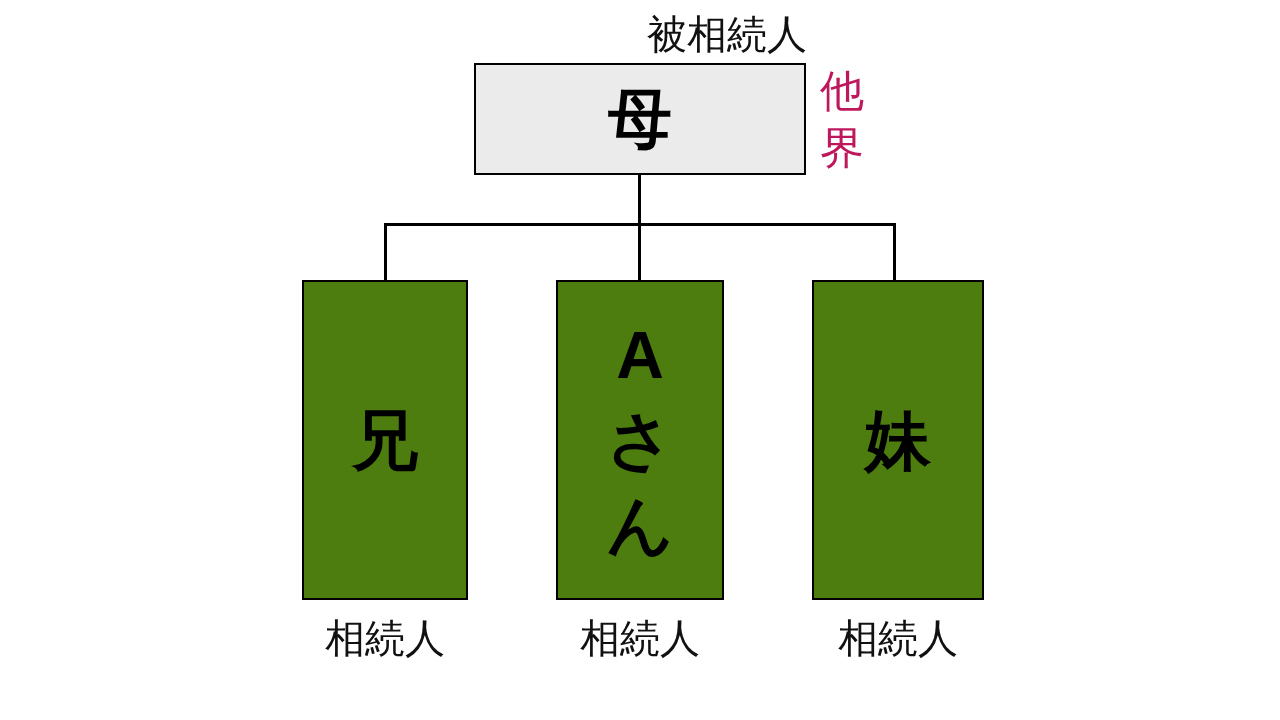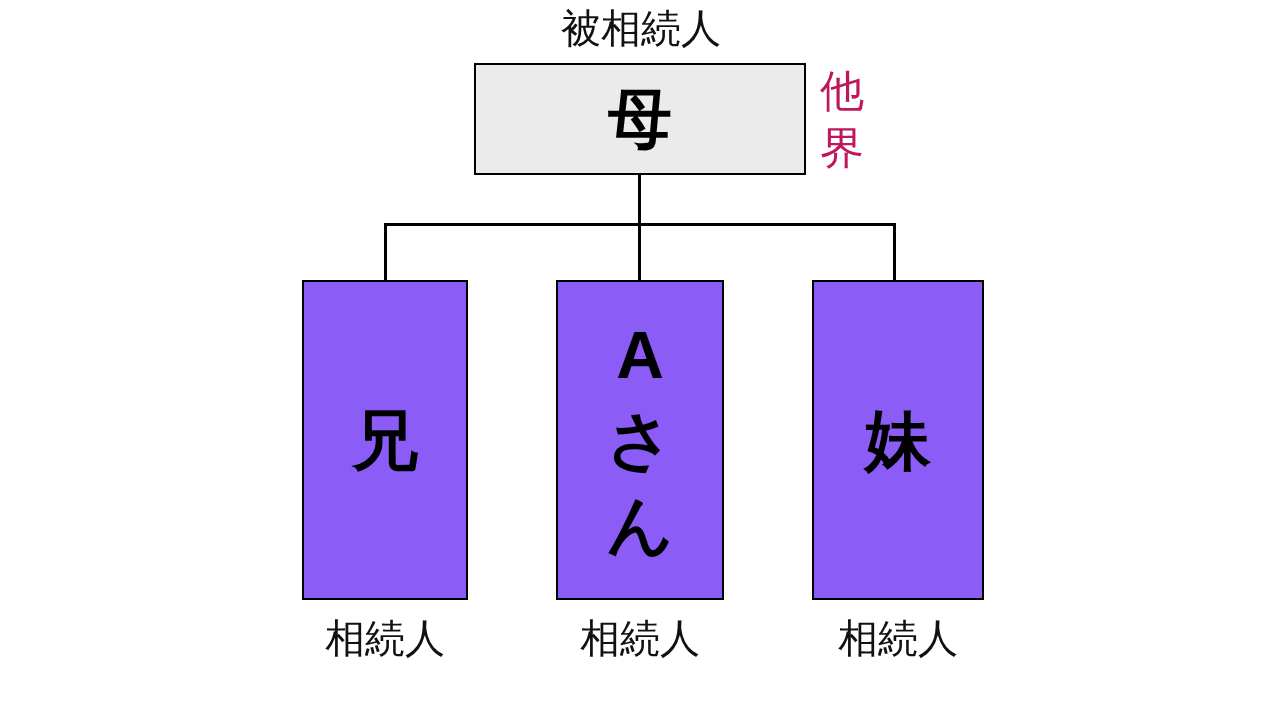--- a/index.html
+++ b/index.html
@@ -20,21 +20,21 @@
     position: absolute;
     font-size: 40px;
     line-height: 44px;
     color: #111111;
     text-align: center;
     white-space: nowrap;
   }
   .node {
     position: absolute;
     border: 2px solid #000000;
-    background: #8b5cf6;
+    background: #4d7c0f;
     display: flex;
     align-items: center;
     justify-content: center;
     box-sizing: border-box;
   }
   .node .name {
     font-weight: bold;
     font-size: 66px;
     line-height: 85px;
     text-align: center;
@@ -65,21 +65,21 @@
   .line {
     position: absolute;
     background: #000000;
   }
   .line-trunk      { left: 638px; top: 175px; width: 3px;  height: 50px; }
   .line-horizontal { left: 384px; top: 223px; width: 512px; height: 3px; }
   .line-drop-left   { left: 384px; top: 223px; width: 3px; height: 58px; }
   .line-drop-center { left: 638px; top: 223px; width: 3px; height: 58px; }
   .line-drop-right  { left: 893px; top: 223px; width: 3px; height: 58px; }
 
-  .decedent-label { left: 475px; top: 6px; width: 332px; }
+  .decedent-label { left: 475px; top: 12px; width: 332px; text-align: right; }
 
   .node-decedent  { left: 474px; top: 63px;  width: 332px; height: 112px; }
   .node-brother   { left: 302px; top: 280px; width: 166px; height: 320px; }
   .node-a-san     { left: 556px; top: 280px; width: 168px; height: 320px; }
   .node-sister    { left: 812px; top: 280px; width: 172px; height: 320px; }
 
   .heir-label-brother { left: 302px; top: 616px; width: 166px; }
   .heir-label-a-san   { left: 556px; top: 616px; width: 168px; }
   .heir-label-sister  { left: 812px; top: 616px; width: 172px; }
 </style>

